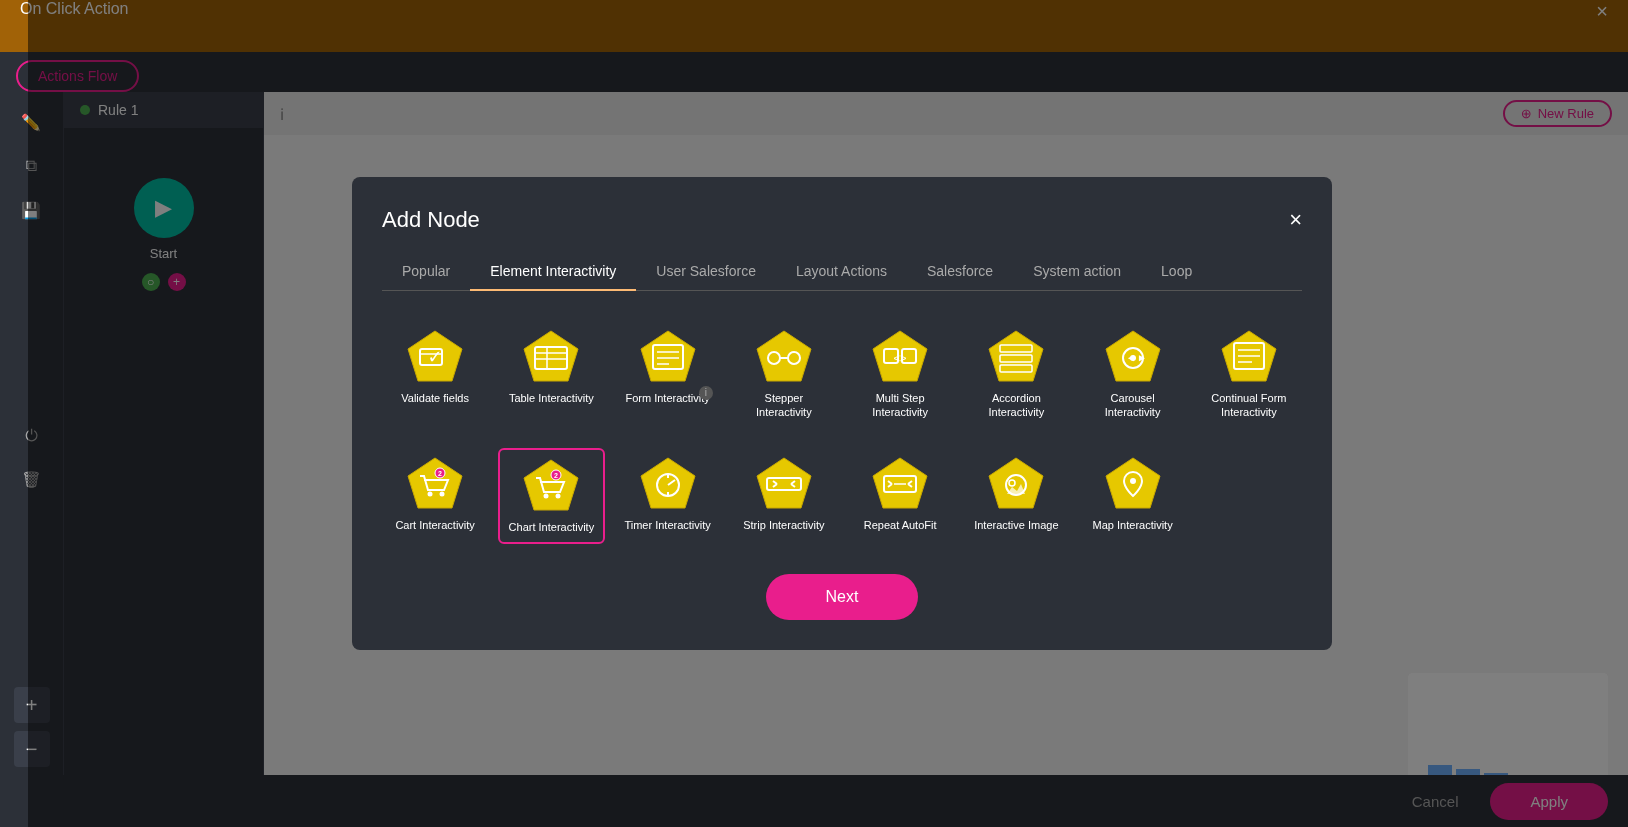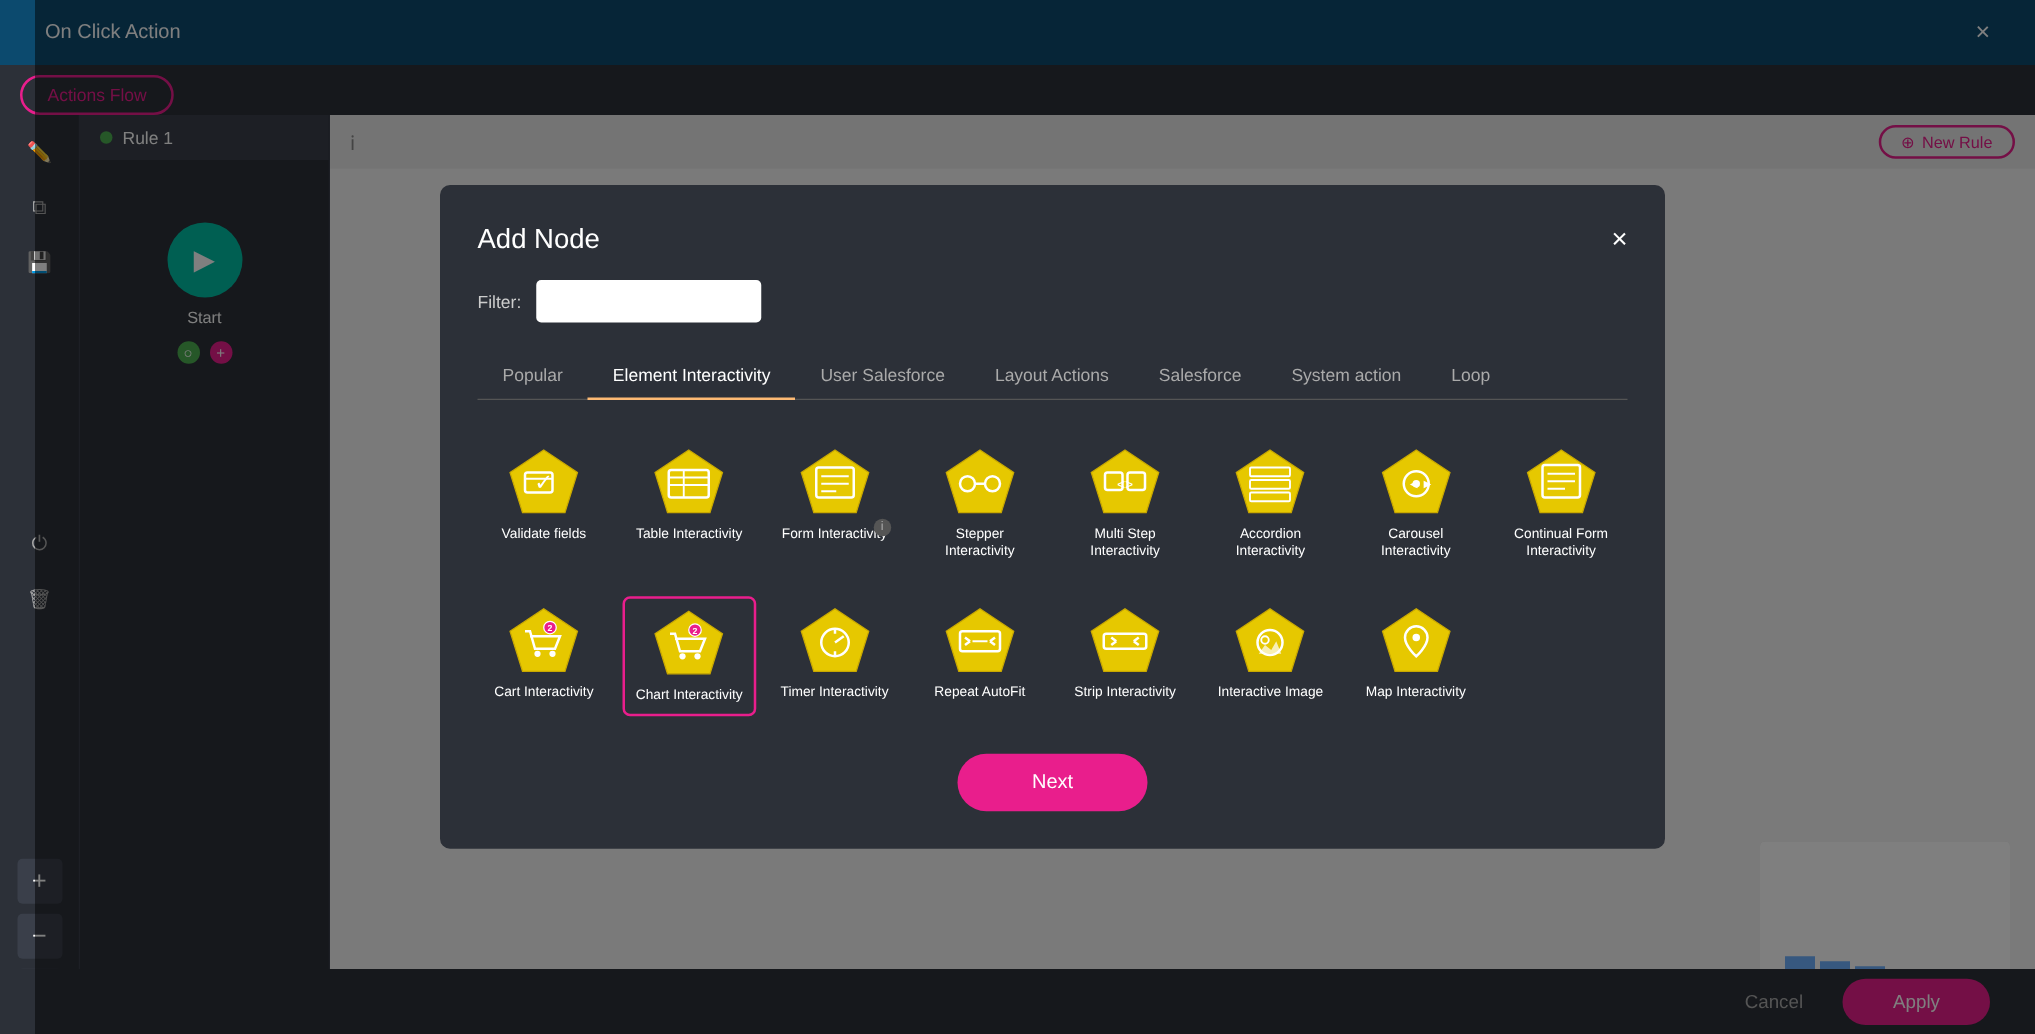--- a/index.html
+++ b/index.html
@@ -9,25 +9,25 @@
       background: #3a3f4a;
       font-family: Arial, sans-serif;
       overflow: hidden;
       position: relative;
     }
 
     
     .top-bar {
       width: 100%;
       height: 52px;
-      background: #0c4a6e;
-      display: flex;
-      align-items: center;
+      background: #a16207;
+      display: flex;
+      align-items: flex-start;
       justify-content: space-between;
-      padding: 0 36px;
+      padding: 0 20px;
     }
     .top-bar-title {
       color: #fff;
       font-size: 16px;
       font-weight: 500;
     }
     .top-bar-close {
       color: #fff;
       font-size: 20px;
       cursor: pointer;
@@ -383,21 +383,21 @@
     .bottom-bar {
       position: fixed;
       bottom: 0;
       right: 0;
       width: 100%;
       height: 52px;
       background: #2c3038;
       display: flex;
       align-items: center;
       justify-content: flex-end;
-      padding: 0 36px;
+      padding: 0 20px;
       gap: 12px;
     }
     .cancel-btn {
       background: transparent;
       border: none;
       color: #aaa;
       font-size: 15px;
       cursor: pointer;
       padding: 8px 20px;
     }
@@ -477,24 +477,20 @@
   </div>
 </div>
 
 <div class="modal-overlay">
   <div class="modal">
     <div class="modal-header">
       <span class="modal-title">Add Node</span>
       <button class="modal-close">×</button>
     </div>
 
-    <div class="filter-row">
-      <span class="filter-label">Filter:</span>
-      <input class="filter-input" type="text" style="">
-    </div>
 
     <div class="modal-tabs">
       <button class="modal-tab">Popular</button>
       <button class="modal-tab active">Element Interactivity</button>
       <button class="modal-tab">User Salesforce</button>
       <button class="modal-tab">Layout Actions</button>
       <button class="modal-tab">Salesforce</button>
       <button class="modal-tab">System action</button>
       <button class="modal-tab">Loop</button>
     </div>
@@ -618,41 +614,41 @@
           <line x1="29" y1="36" x2="29" y2="39" stroke="#fff" stroke-width="2"></line>
           <line x1="29" y1="29" x2="36" y2="24" stroke="#fff" stroke-width="2"></line>
         </svg>
         <span class="node-label">Timer Interactivity</span>
       </div>
 
 
       <div class="node-item">
         <svg class="pentagon-icon" viewBox="0 0 58 54">
           <polygon points="29,2 56,20 46,52 12,52 2,20" fill="#e6c800" stroke="#c9a800" stroke-width="1"></polygon>
+          <rect x="12" y="22" width="34" height="12" rx="2" fill="none" stroke="#fff" stroke-width="2"></rect>
+          <path d="M22 28 L18 25 M22 28 L18 31" fill="none" stroke="#fff" stroke-width="2"></path>
+          <path d="M36 28 L40 25 M36 28 L40 31" fill="none" stroke="#fff" stroke-width="2"></path>
+        </svg>
+        <span class="node-label">Strip Interactivity</span>
+      </div>
+
+      <div class="node-item">
+        <svg class="pentagon-icon" viewBox="0 0 58 54">
+          <polygon points="29,2 56,20 46,52 12,52 2,20" fill="#e6c800" stroke="#c9a800" stroke-width="1"></polygon>
           <rect x="13" y="20" width="32" height="16" rx="2" fill="none" stroke="#fff" stroke-width="2"></rect>
           <path d="M21 28 L17 25 M21 28 L17 31" fill="none" stroke="#fff" stroke-width="2"></path>
           <path d="M37 28 L41 25 M37 28 L41 31" fill="none" stroke="#fff" stroke-width="2"></path>
           <line x1="23" y1="28" x2="35" y2="28" stroke="#fff" stroke-width="1.5"></line>
         </svg>
         <span class="node-label">Repeat AutoFit</span>
       </div>
 
       <div class="node-item">
         <svg class="pentagon-icon" viewBox="0 0 58 54">
           <polygon points="29,2 56,20 46,52 12,52 2,20" fill="#e6c800" stroke="#c9a800" stroke-width="1"></polygon>
-          <rect x="12" y="22" width="34" height="12" rx="2" fill="none" stroke="#fff" stroke-width="2"></rect>
-          <path d="M22 28 L18 25 M22 28 L18 31" fill="none" stroke="#fff" stroke-width="2"></path>
-          <path d="M36 28 L40 25 M36 28 L40 31" fill="none" stroke="#fff" stroke-width="2"></path>
-        </svg>
-        <span class="node-label">Strip Interactivity</span>
-      </div>
-
-      <div class="node-item">
-        <svg class="pentagon-icon" viewBox="0 0 58 54">
-          <polygon points="29,2 56,20 46,52 12,52 2,20" fill="#e6c800" stroke="#c9a800" stroke-width="1"></polygon>
           <circle cx="29" cy="29" r="10" fill="none" stroke="#fff" stroke-width="2"></circle>
           <circle cx="25" cy="27" r="3" fill="none" stroke="#fff" stroke-width="1.5"></circle>
           <path d="M20 38 L25 31 L30 35 L34 28 L38 38 Z" fill="#fff" opacity="0.7"></path>
         </svg>
         <span class="node-label">Interactive Image</span>
       </div>
 
       <div class="node-item">
         <svg class="pentagon-icon" viewBox="0 0 58 54">
           <polygon points="29,2 56,20 46,52 12,52 2,20" fill="#e6c800" stroke="#c9a800" stroke-width="1"></polygon>

